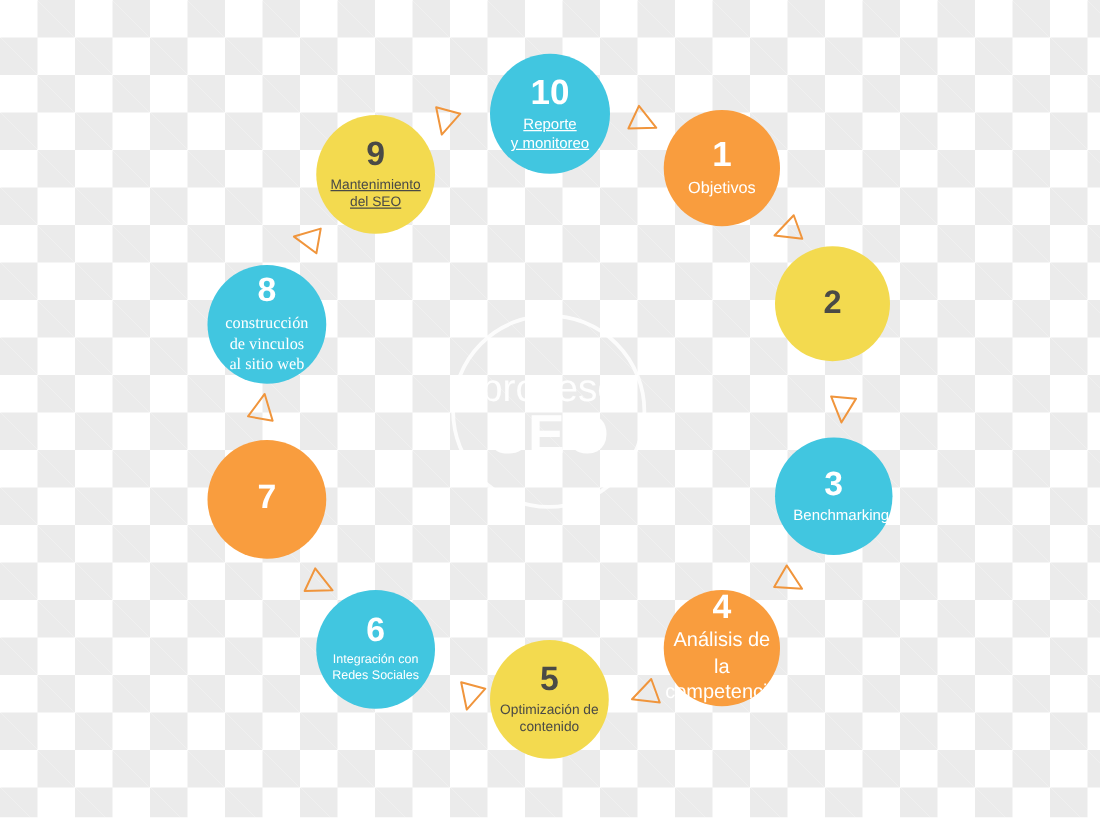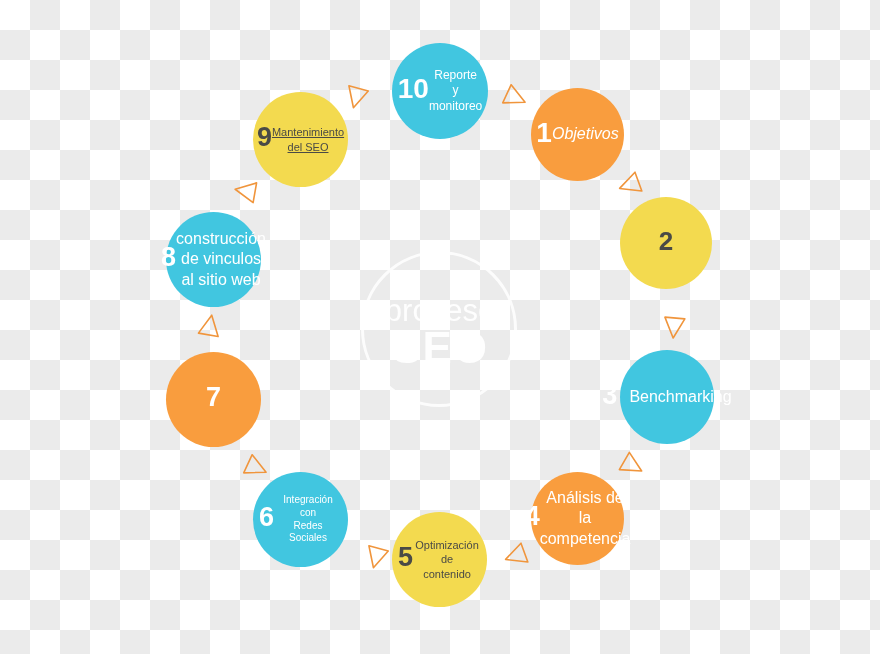--- a/index.html
+++ b/index.html
@@ -62,21 +62,21 @@
     font-size: 44px;
     font-weight: 700;
     letter-spacing: 1px;
   }
 
   
   .node {
     position: absolute;
     border-radius: 50%;
     display: flex;
-    flex-direction: row;
+    flex-direction: column;
     align-items: center;
     justify-content: center;
     text-align: center;
     box-sizing: border-box;
     padding: 0 6px;
   }
   .node .num {
     font-weight: 700;
     line-height: 1;
     margin-bottom: 4px;
@@ -159,51 +159,51 @@
       </div>
       <div class="arrow" style="left: 343px; top: 85px; transform: rotate(105deg);">
         <svg width="26" height="26" viewBox="0 0 26 26">
           <path d="M3 3 L23 13 L3 23 Z" fill="none" stroke="#f0953c" stroke-width="1.6" stroke-linejoin="round"></path>
         </svg>
       </div>
     </div>
   <div id="nodes-layer">
       <div class="node orange" style="left: 531px; top: 88px; width: 93px; height: 93px;">
         <div class="num" style="font-size: 28px;">1</div>
-        <div class="lbl" style="font-size: 16px; font-style: italic;">Objetivos</div>
+        <div class="lbl" style="font-size: 13px;">Objetivos</div>
       </div>
       <div class="node yellow" style="left: 620px; top: 197px; width: 92px; height: 92px;">
         <div class="num" style="font-size: 26px;">2</div>
       </div>
       <div class="node cyan" style="left: 620px; top: 350px; width: 94px; height: 94px;">
         <div class="num" style="font-size: 27px;">3</div>
-        <div class="lbl" style="font-size: 16px; margin-left: 12px;">Benchmarking</div>
+        <div class="lbl" style="font-size: 12px; margin-left: 12px;">Benchmarking</div>
       </div>
       <div class="node orange" style="left: 531px; top: 472px; width: 93px; height: 93px;">
         <div class="num" style="font-size: 27px;">4</div>
         <div class="lbl" style="font-size: 16px;">Análisis de<br>la competencia</div>
       </div>
       <div class="node yellow" style="left: 392px; top: 512px; width: 95px; height: 95px;">
         <div class="num" style="font-size: 27px;">5</div>
         <div class="lbl" style="font-size: 11px;">Optimización de<br>contenido</div>
       </div>
       <div class="node cyan" style="left: 253px; top: 472px; width: 95px; height: 95px;">
         <div class="num" style="font-size: 27px;">6</div>
         <div class="lbl" style="font-size: 10px;">Integración con<br>Redes Sociales</div>
       </div>
       <div class="node orange" style="left: 166px; top: 352px; width: 95px; height: 95px;">
         <div class="num" style="font-size: 27px;">7</div>
       </div>
       <div class="node cyan" style="left: 166px; top: 212px; width: 95px; height: 95px;">
         <div class="num" style="font-size: 27px;">8</div>
-        <div class="lbl" style="font-size: 16px;">construcción<br>de vinculos<br>al sitio web</div>
+        <div class="lbl" style="font-size: 13px; font-family: Liberation Serif, serif;">construcción<br>de vinculos<br>al sitio web</div>
       </div>
       <div class="node yellow" style="left: 253px; top: 92px; width: 95px; height: 95px;">
         <div class="num" style="font-size: 27px;">9</div>
         <div class="lbl" style="font-size: 11px; text-decoration: underline;">Mantenimiento<br>del SEO</div>
       </div>
       <div class="node cyan" style="left: 392px; top: 43px; width: 96px; height: 96px;">
         <div class="num" style="font-size: 28px;">10</div>
-        <div class="lbl" style="font-size: 12px;">Reporte<br>y monitoreo</div>
+        <div class="lbl" style="font-size: 12px; text-decoration: underline;">Reporte<br>y monitoreo</div>
       </div>
     </div>
 
 </div>
 
 </body></html>

